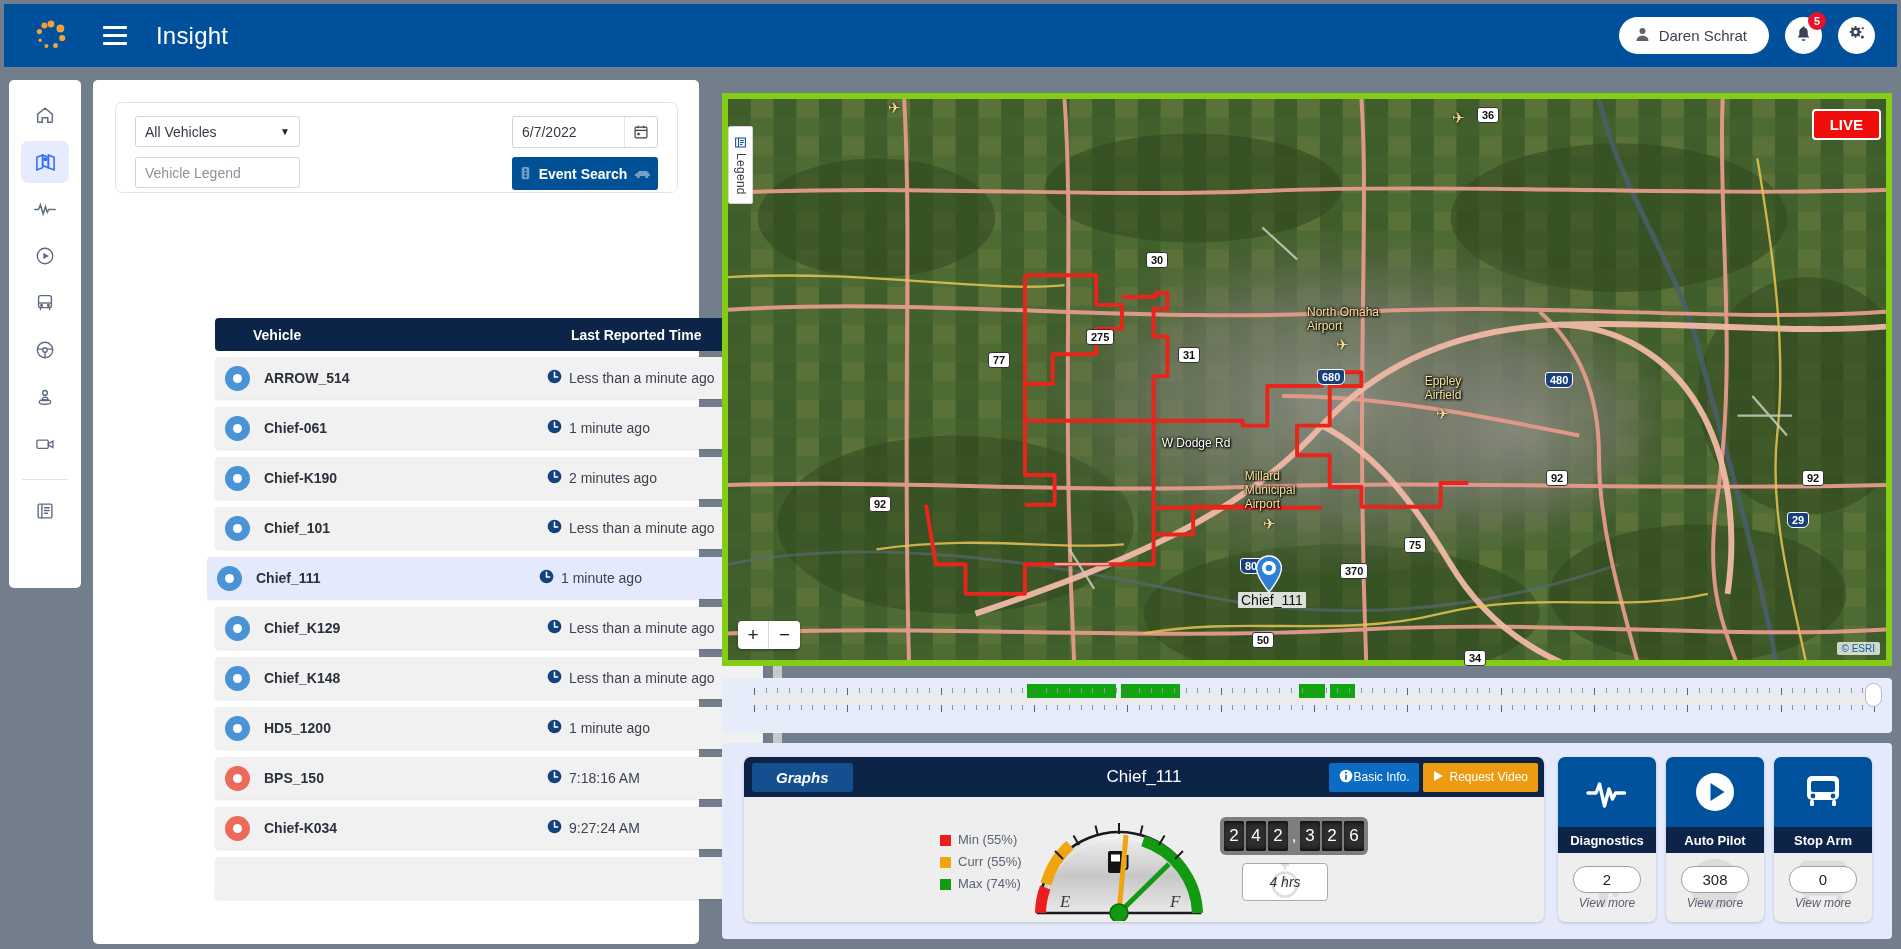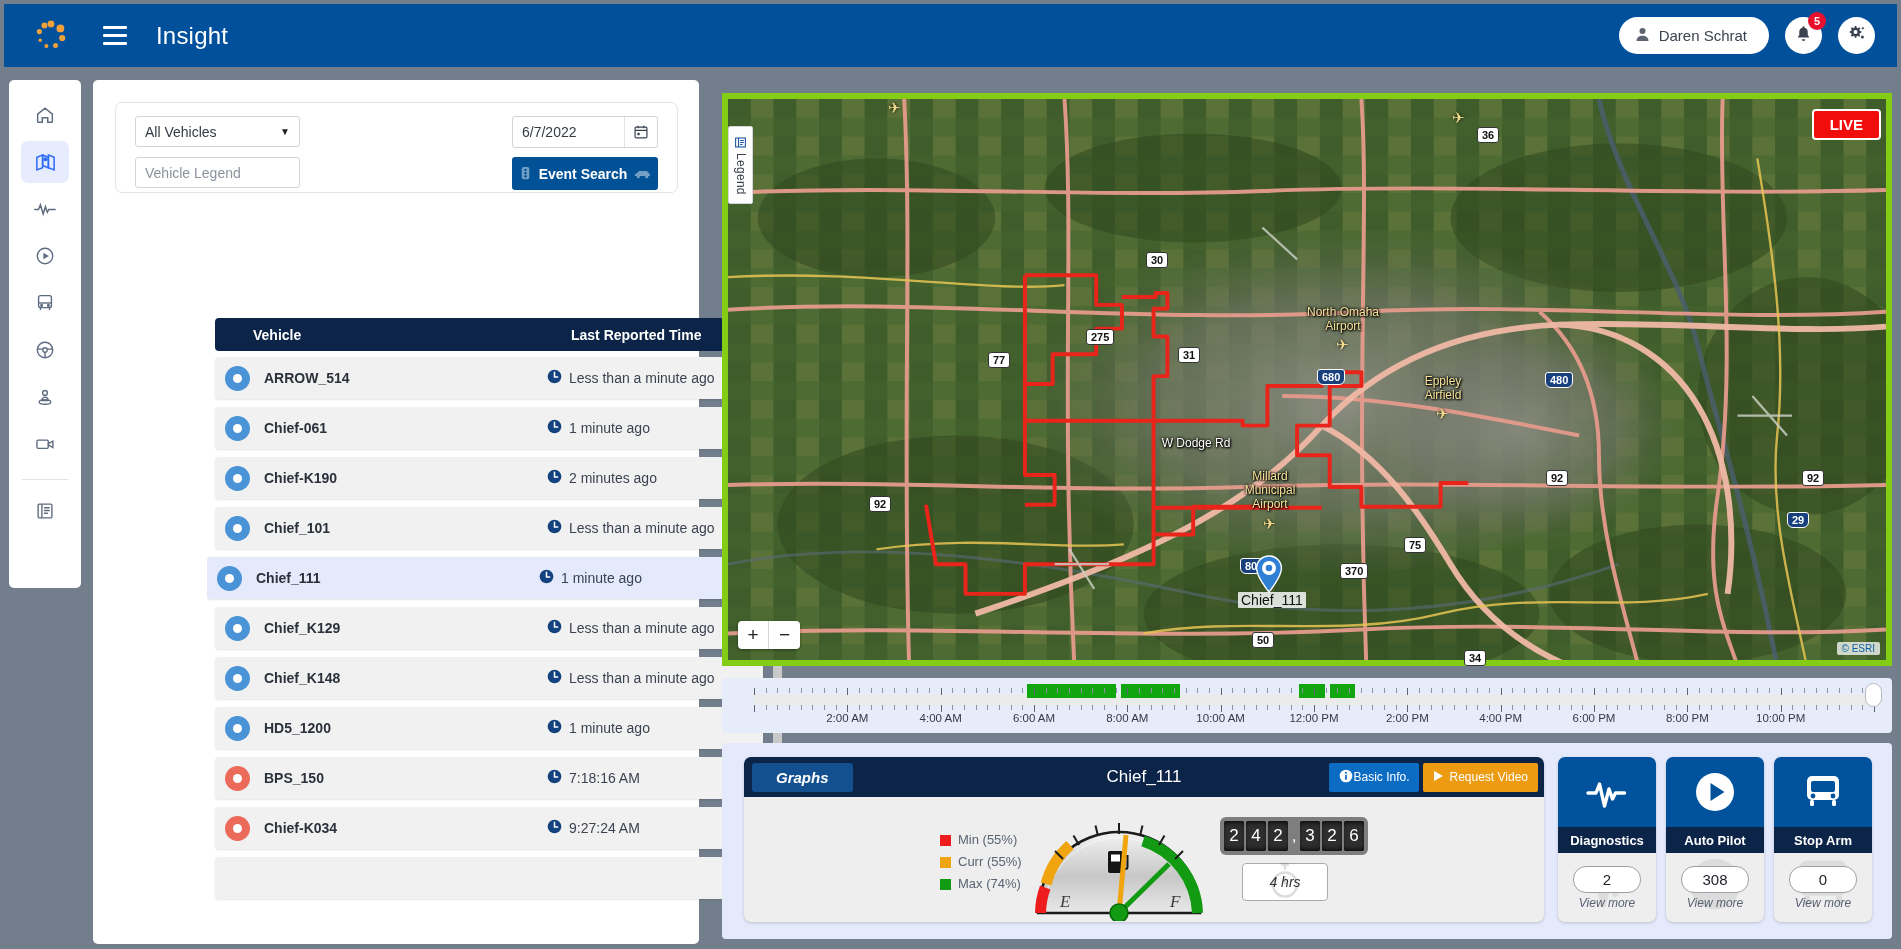--- a/index.html
+++ b/index.html
@@ -157,21 +157,21 @@
   .esri {
     position: absolute; right: 6px; bottom: 5px; background: rgba(255,255,255,.75);
     font-size: 10px; color: #0d5ea8; padding: 1px 5px; border-radius: 2px; z-index: 6;
   }
   .map-pin { position: absolute; z-index: 5; }
   .pin-label {
     position: absolute; z-index: 5; background: rgba(255,255,255,.82); color: #111;
     font-size: 14px; padding: 0 3px; white-space: nowrap; border-radius:1px;
   }
   .mlabel {
-    position: absolute; z-index: 4; color: #f5e39a; font-size: 12px; text-align: center;
+    position: absolute; z-index: 4; color: #f5e39a; font-size: 12px; text-align: left;
     text-shadow: 0 0 3px #000, 0 0 3px #000, 1px 1px 2px #000; line-height: 1.15; pointer-events: none;
   }
   .mlabel.white { color: #fff; }
   .shield {
     position: absolute; z-index: 4; background: #fff; border: 1px solid #333; border-radius: 3px;
     font-size: 11px; font-weight: bold; color: #111; padding: 0 4px; line-height: 14px;
   }
   .shield.i {
     background: #17407d; color: #fff; border-color: #fff; border-radius: 3px 3px 6px 6px;
   }
@@ -652,21 +652,21 @@
       <div class="plane" style="left: 1336px; top: 336px;">✈</div>
       <div class="mlabel" style="left: 1443px; top: 375px; transform: translateX(-50%);">Eppley<br>Airfield</div>
       <div class="plane" style="left: 1436px; top: 405px;">✈</div>
       <div class="mlabel" style="left: 1270px; top: 470px; transform: translateX(-50%);">Millard<br>Municipal<br>Airport</div>
       <div class="plane" style="left: 1263px; top: 515px;">✈</div>
       <div class="mlabel white" style="left: 1196px; top: 437px; transform: translateX(-50%);">W Dodge Rd</div>
       <div class="shield" style="left: 1146px; top: 252px;">30</div>
       <div class="shield" style="left: 1178px; top: 347px;">31</div>
       <div class="shield" style="left: 1086px; top: 329px;">275</div>
       <div class="shield" style="left: 988px; top: 352px;">77</div>
-      <div class="shield" style="left: 1477px; top: 107px; margin-top: 20px;">36</div>
+      <div class="shield" style="left: 1477px; top: 107px;">36</div>
       <div class="shield i" style="left: 1317px; top: 369px;">680</div>
       <div class="shield i" style="left: 1545px; top: 372px;">480</div>
       <div class="shield" style="left: 1546px; top: 470px;">92</div>
       <div class="shield" style="left: 1802px; top: 470px;">92</div>
       <div class="shield" style="left: 869px; top: 496px;">92</div>
       <div class="shield i" style="left: 1787px; top: 512px;">29</div>
       <div class="shield" style="left: 1404px; top: 537px;">75</div>
       <div class="shield" style="left: 1340px; top: 563px;">370</div>
       <div class="shield" style="left: 1464px; top: 650px;">34</div>
       <div class="shield" style="left: 1252px; top: 632px;">50</div>
@@ -886,33 +886,20 @@
         <i style="left: 92.7083%;"></i>
         <i style="left: 93.75%;"></i>
         <i style="left: 94.7917%;"></i>
         <i style="left: 95.8333%;"></i>
         <i style="left: 96.875%;"></i>
         <i style="left: 97.9167%;"></i>
         <i style="left: 98.9583%;"></i>
         <i class="maj" style="left: 100%;"></i>
       </div>
     <div class="tl-handle"></div>
-    <div class="tl-labels" id="tl-labels">
-        <span style="left: 8.33333%;">2:00 AM</span>
-        <span style="left: 16.6667%;">4:00 AM</span>
-        <span style="left: 25%;">6:00 AM</span>
-        <span style="left: 33.3333%;">8:00 AM</span>
-        <span style="left: 41.6667%;">10:00 AM</span>
-        <span style="left: 50%;">12:00 PM</span>
-        <span style="left: 58.3333%;">2:00 PM</span>
-        <span style="left: 66.6667%;">4:00 PM</span>
-        <span style="left: 75%;">6:00 PM</span>
-        <span style="left: 83.3333%;">8:00 PM</span>
-        <span style="left: 91.6667%;">10:00 PM</span>
-      </div>
   </div>
 
   <div class="detail">
     <div class="dcard">
       <div class="dcard-head">
         <div class="graphs-btn">
           <span>Graphs</span>
         </div>
         <div class="dcard-title">Chief_111</div>
         <div class="dhead-right">

